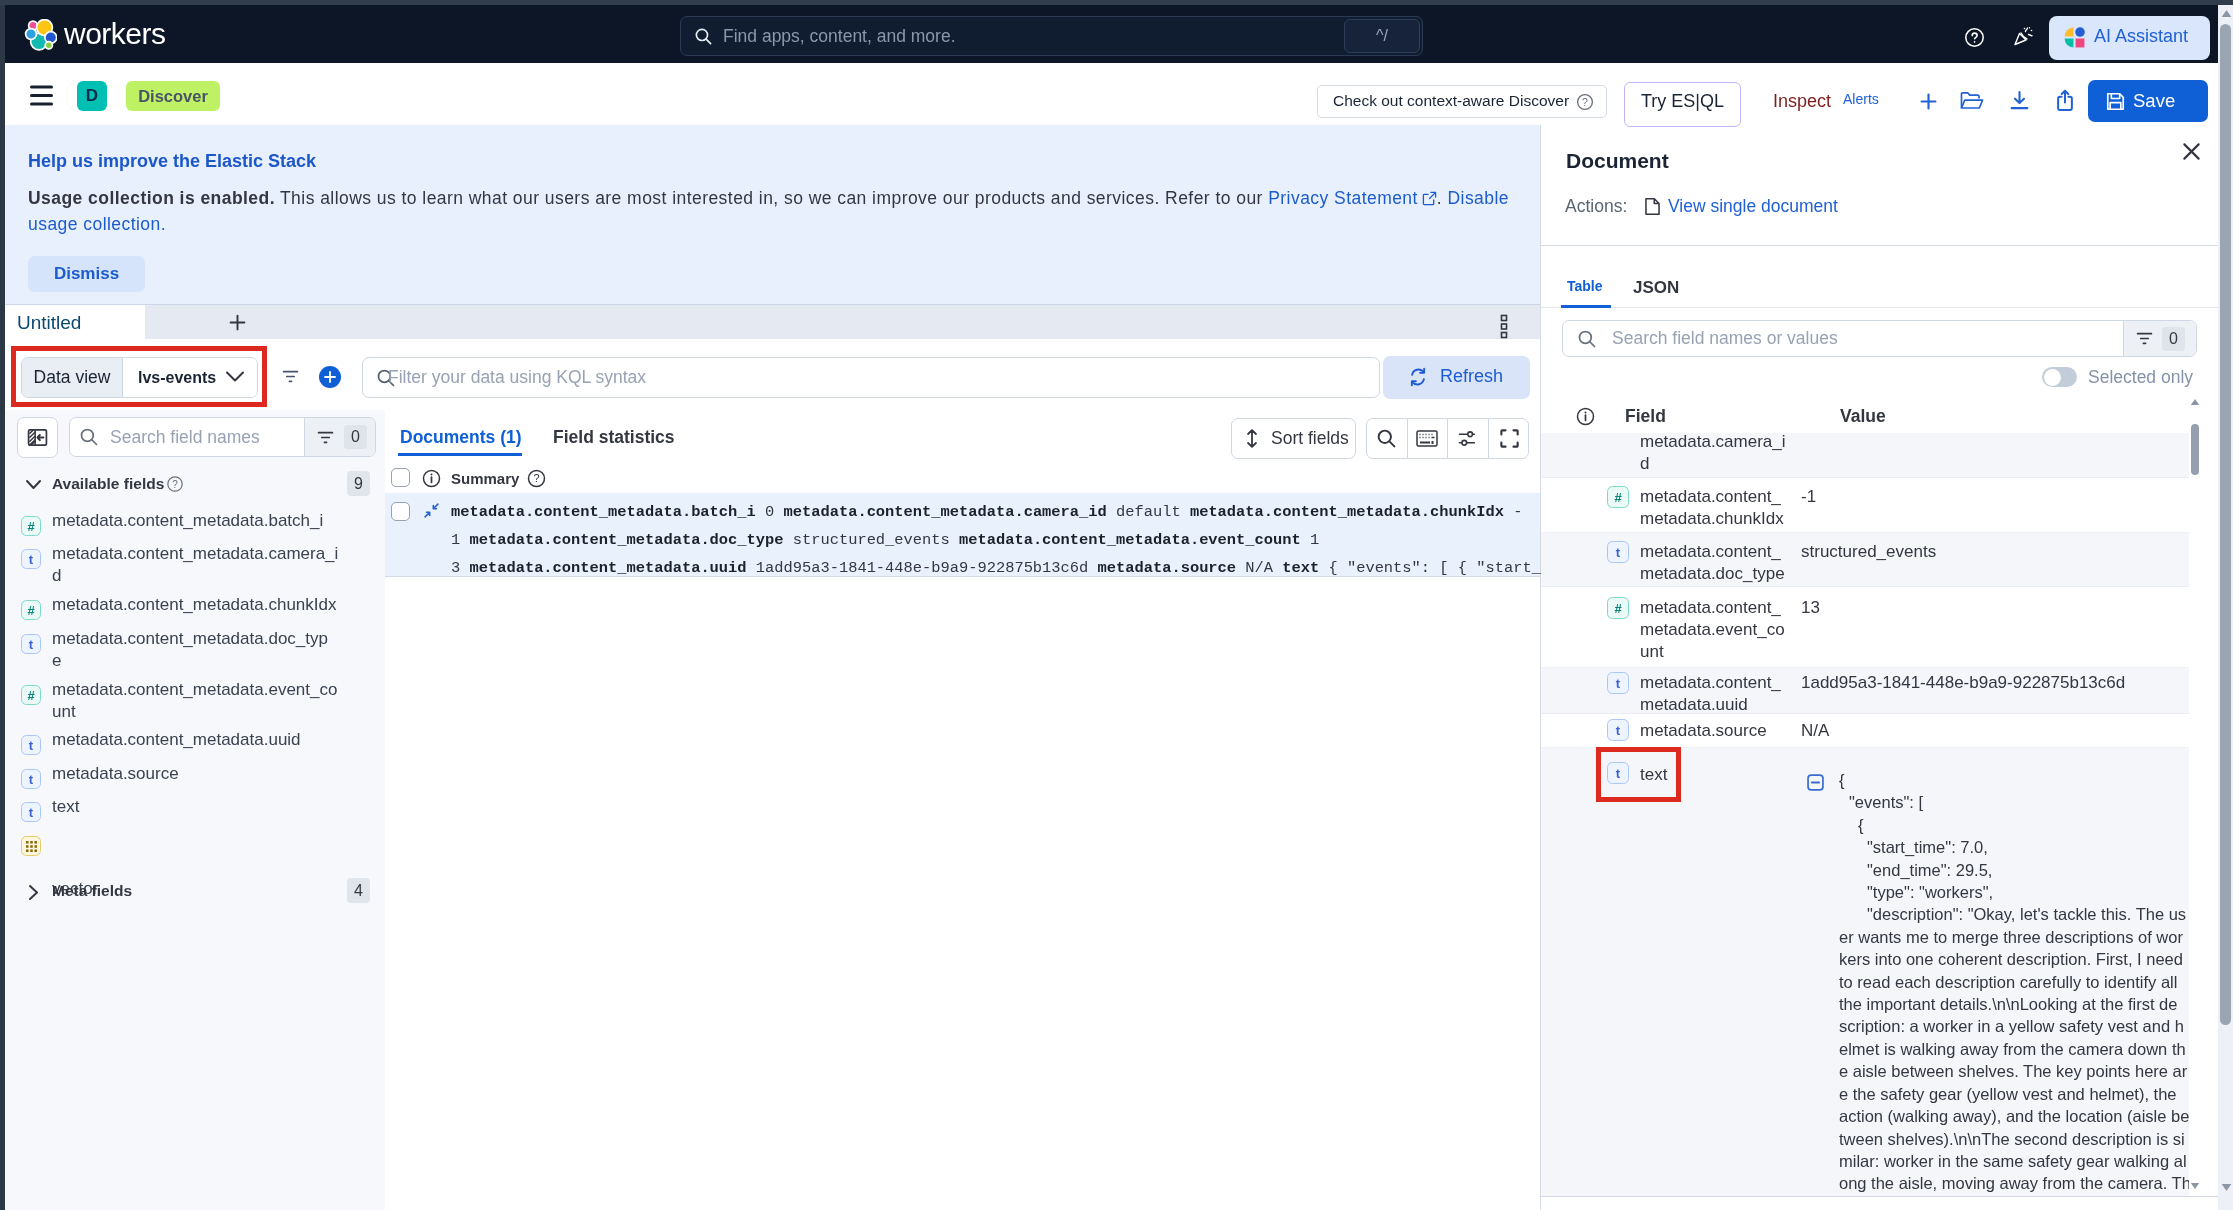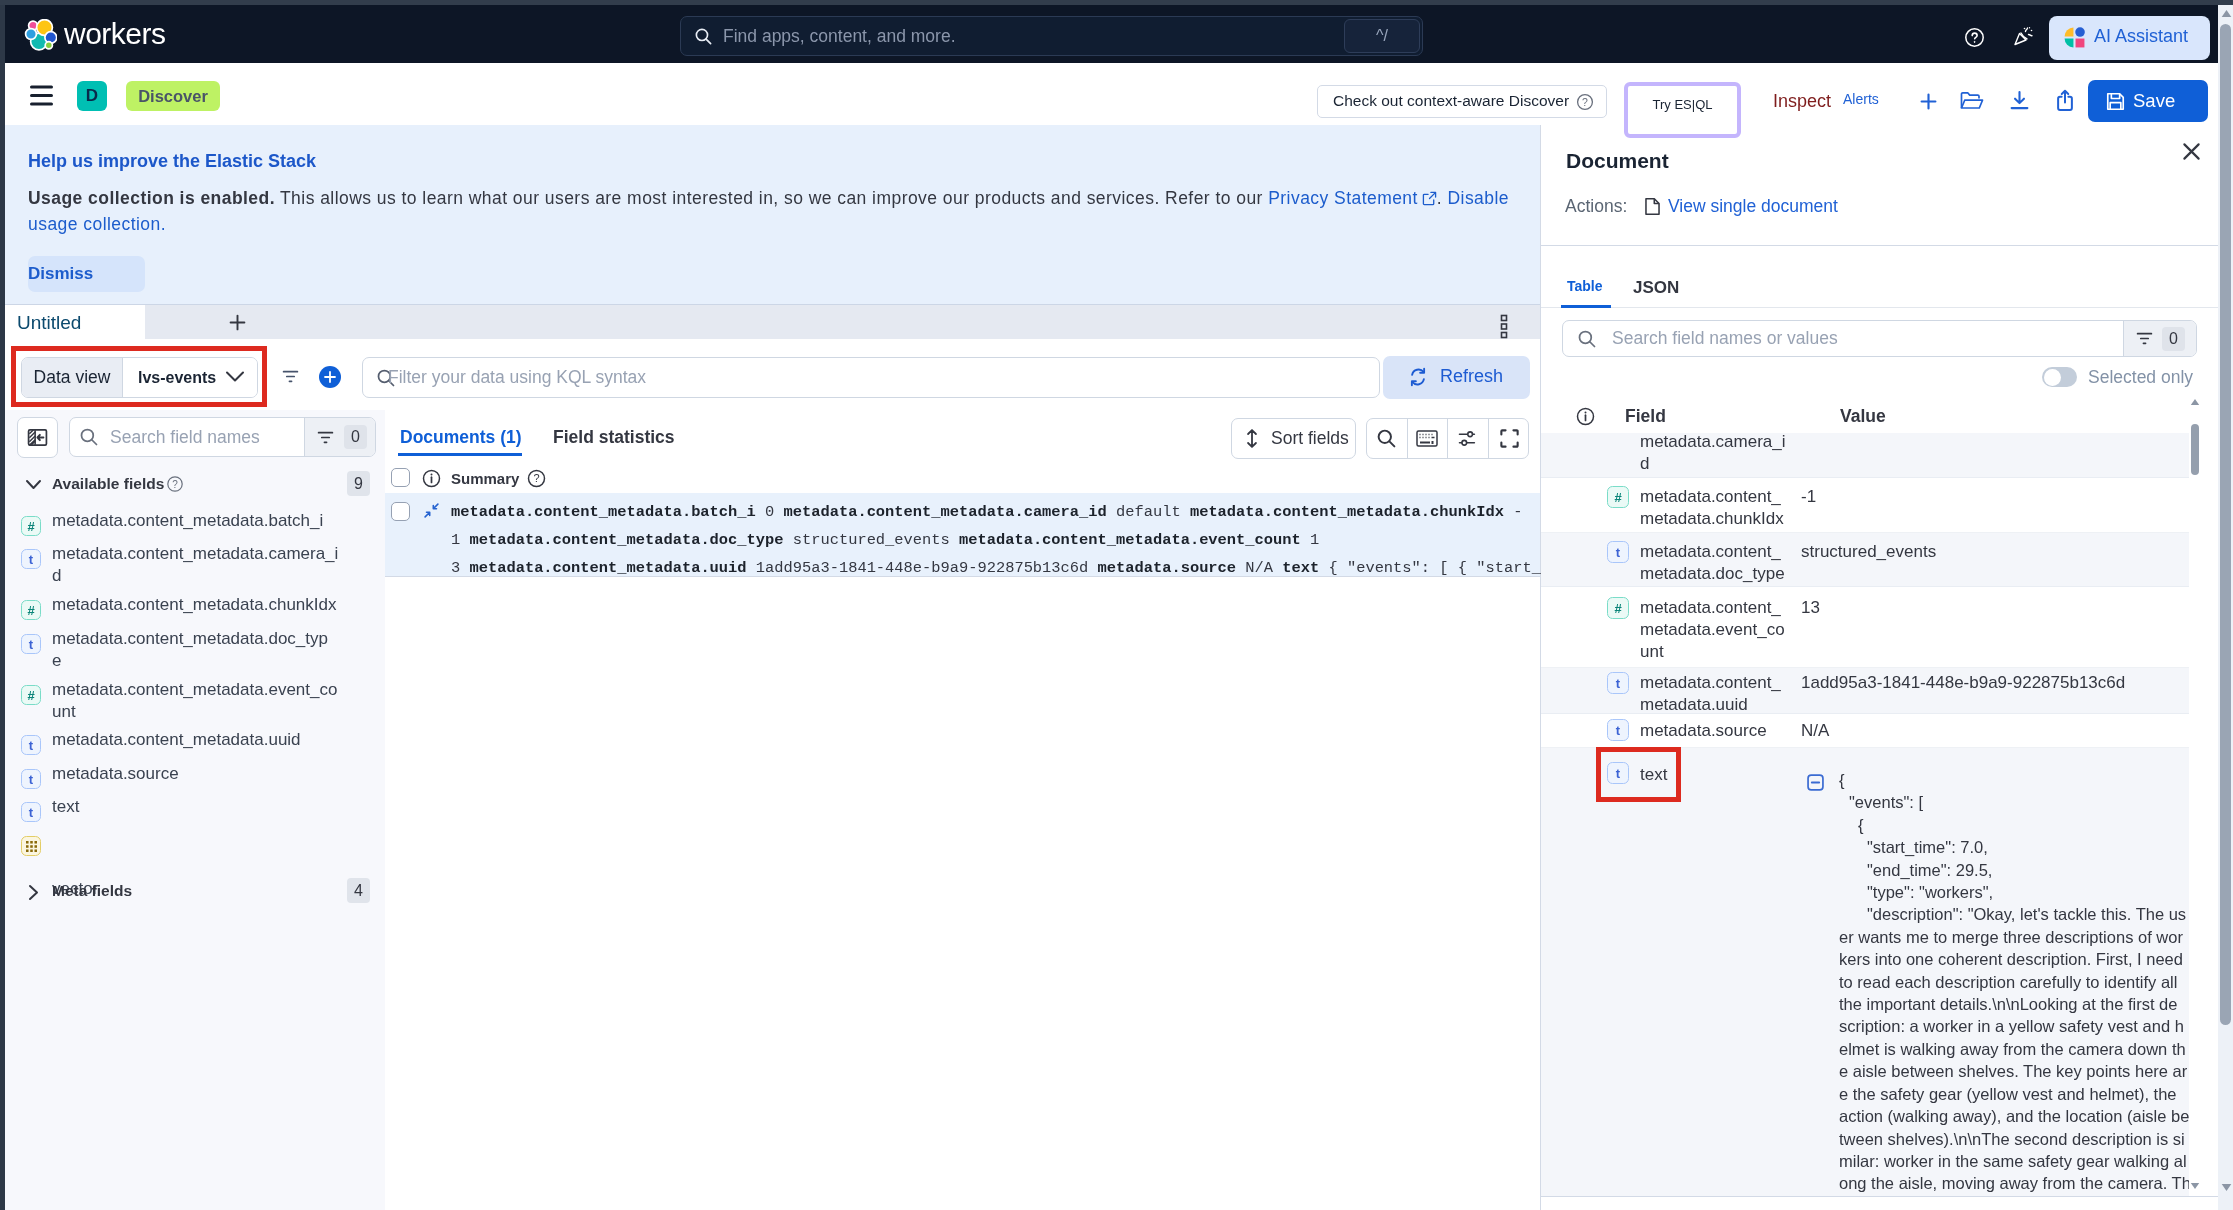--- a/index.html
+++ b/index.html
@@ -94,21 +94,21 @@
 <div class="abs" style="left:77px;top:81px;width:30px;height:30px;background:#00bfb3;border-radius:6px;color:#09294a;font-weight:700;font-size:17px;text-align:center;line-height:30px">D</div>
 <div class="abs" style="left:126px;top:81px;width:94px;height:30px;background:#bef264;border-radius:6px;color:#4a5468;font-weight:700;font-size:16.5px;text-align:center;line-height:30px">Discover</div>
 
 <div class="abs" style="left:1317px;top:85px;width:290px;height:33px;border:1px solid #d3dae6;border-radius:5px"></div>
 <div class="abs" style="left:1333px;top:92px;font-size:15.5px;color:#1a2433">Check out context-aware Discover</div>
 <svg class="abs" style="left:1576px;top:93px" width="18" height="18" viewBox="0 0 18 18" fill="none">
     <circle cx="9" cy="9" r="7.4" stroke="#69707d" stroke-width="1.3"></circle>
     <text x="9" y="12.7" fill="#69707d" font-size="10.5px" text-anchor="middle" font-family="Liberation Sans">?</text>
   </svg>
 
-<div class="abs" style="left:1624px;top:82px;width:117px;height:56px;border:4px solid #c4b5fd;border-radius:6px;font-size:13px;color:#1a2433;text-align:center;line-height:37px">Try ES|QL</div>
+<div class="abs" style="left:1624px;top:82px;width:117px;height:45px;border:1px solid #c4b5fd;border-radius:6px;font-size:18px;color:#1a2433;text-align:center;line-height:37px">Try ES|QL</div>
 <div class="abs" style="left:1773px;top:91px;font-size:18px;color:#7f1d1d">Inspect</div>
 <div class="abs" style="left:1843px;top:91px;font-size:14px;color:#2061d5">Alerts</div>
 <svg class="abs" style="left:1920px;top:93px" width="17" height="17" viewBox="0 0 16 16" stroke="#2061d5" stroke-width="2" stroke-linecap="round">
     <path d="M8 1.5v13M1.5 8h13"></path>
   </svg>
 
 <svg class="abs" style="left:1960px;top:91px" width="24" height="20" viewBox="0 0 24 20" fill="none" stroke="#2061d5" stroke-width="1.7" stroke-linejoin="round">
     <path d="M1.5 17V3a1.2 1.2 0 0 1 1.2-1.2h5l2 2.3h8.1a1.2 1.2 0 0 1 1.2 1.2v2.2"></path>
     <path d="M1.5 17l3.2-7.8h17.8L19.3 17Z"></path>
   </svg>
@@ -125,21 +125,21 @@
 <svg class="abs" style="left:2106px;top:92px" width="19" height="19" viewBox="0 0 16 16" fill="none" stroke="#fff" stroke-width="1.4" stroke-linejoin="round">
     <path d="M1.5 1.5h10l3 3v10h-13Z"></path>
     <path d="M4.5 1.5v4h7v-4M3.5 14.5V9h9v5.5"></path>
   </svg>
 <div class="abs" style="left:2133px;top:90px;font-size:18.5px;color:#fff;font-weight:400">Save</div>
 
 <div class="abs" style="left:28px;top:151px;font-size:18px;font-weight:700;color:#1c57c9">Help us improve the Elastic Stack</div>
 <div class="abs" style="left:28px;top:185px;width:1520px;font-size:17.5px;line-height:26px;color:#343741;letter-spacing:0.45px"><b>Usage collection is enabled.</b> This allows us to learn what our users are most interested in, so we can improve our products and services. Refer to our <span style="color:#1c5ccc">Privacy Statement</span><svg style="display:inline-block;vertical-align:-2px;margin-left:4px" width="15" height="15" viewBox="0 0 16 16" fill="none" stroke="#1c5ccc" stroke-width="1.4">
       <path d="M12.5 9.5v4a1 1 0 0 1-1 1h-9a1 1 0 0 1-1-1v-9a1 1 0 0 1 1-1h4M9.5 1.5h5v5M14 2L8 8" stroke-linecap="round" stroke-linejoin="round"></path>
     </svg>. <span style="color:#1c5ccc">Disable<br>usage collection.</span></div>
-<div class="abs" style="left:28px;top:256px;width:117px;height:36px;background:#d5e4fb;border-radius:7px;color:#1c5ccc;font-weight:700;font-size:17px;line-height:36px">Dismiss</div>
+<div class="abs" style="left:28px;top:256px;width:117px;height:36px;background:#d5e4fb;border-radius:7px;color:#1c5ccc;font-weight:700;font-size:17px;text-align:center;line-height:36px">Dismiss</div>
 
 <div class="abs" style="left:17px;top:312px;font-size:19px;color:#0c4a6e">Untitled</div>
 <svg class="abs" style="left:229px;top:314px" width="17" height="17" viewBox="0 0 16 16" stroke="#343741" stroke-width="1.8" stroke-linecap="round">
     <path d="M8 1.5v13M1.5 8h13"></path>
   </svg>
 <svg class="abs" style="left:1499px;top:314px" width="10" height="25" viewBox="0 0 10 25" fill="none" stroke="#343741" stroke-width="1.6">
     <rect x="2.5" y="1.5" width="5" height="5"></rect>
     <rect x="2.5" y="10" width="5" height="5"></rect>
     <rect x="2.5" y="18.5" width="5" height="5"></rect>
   </svg>

